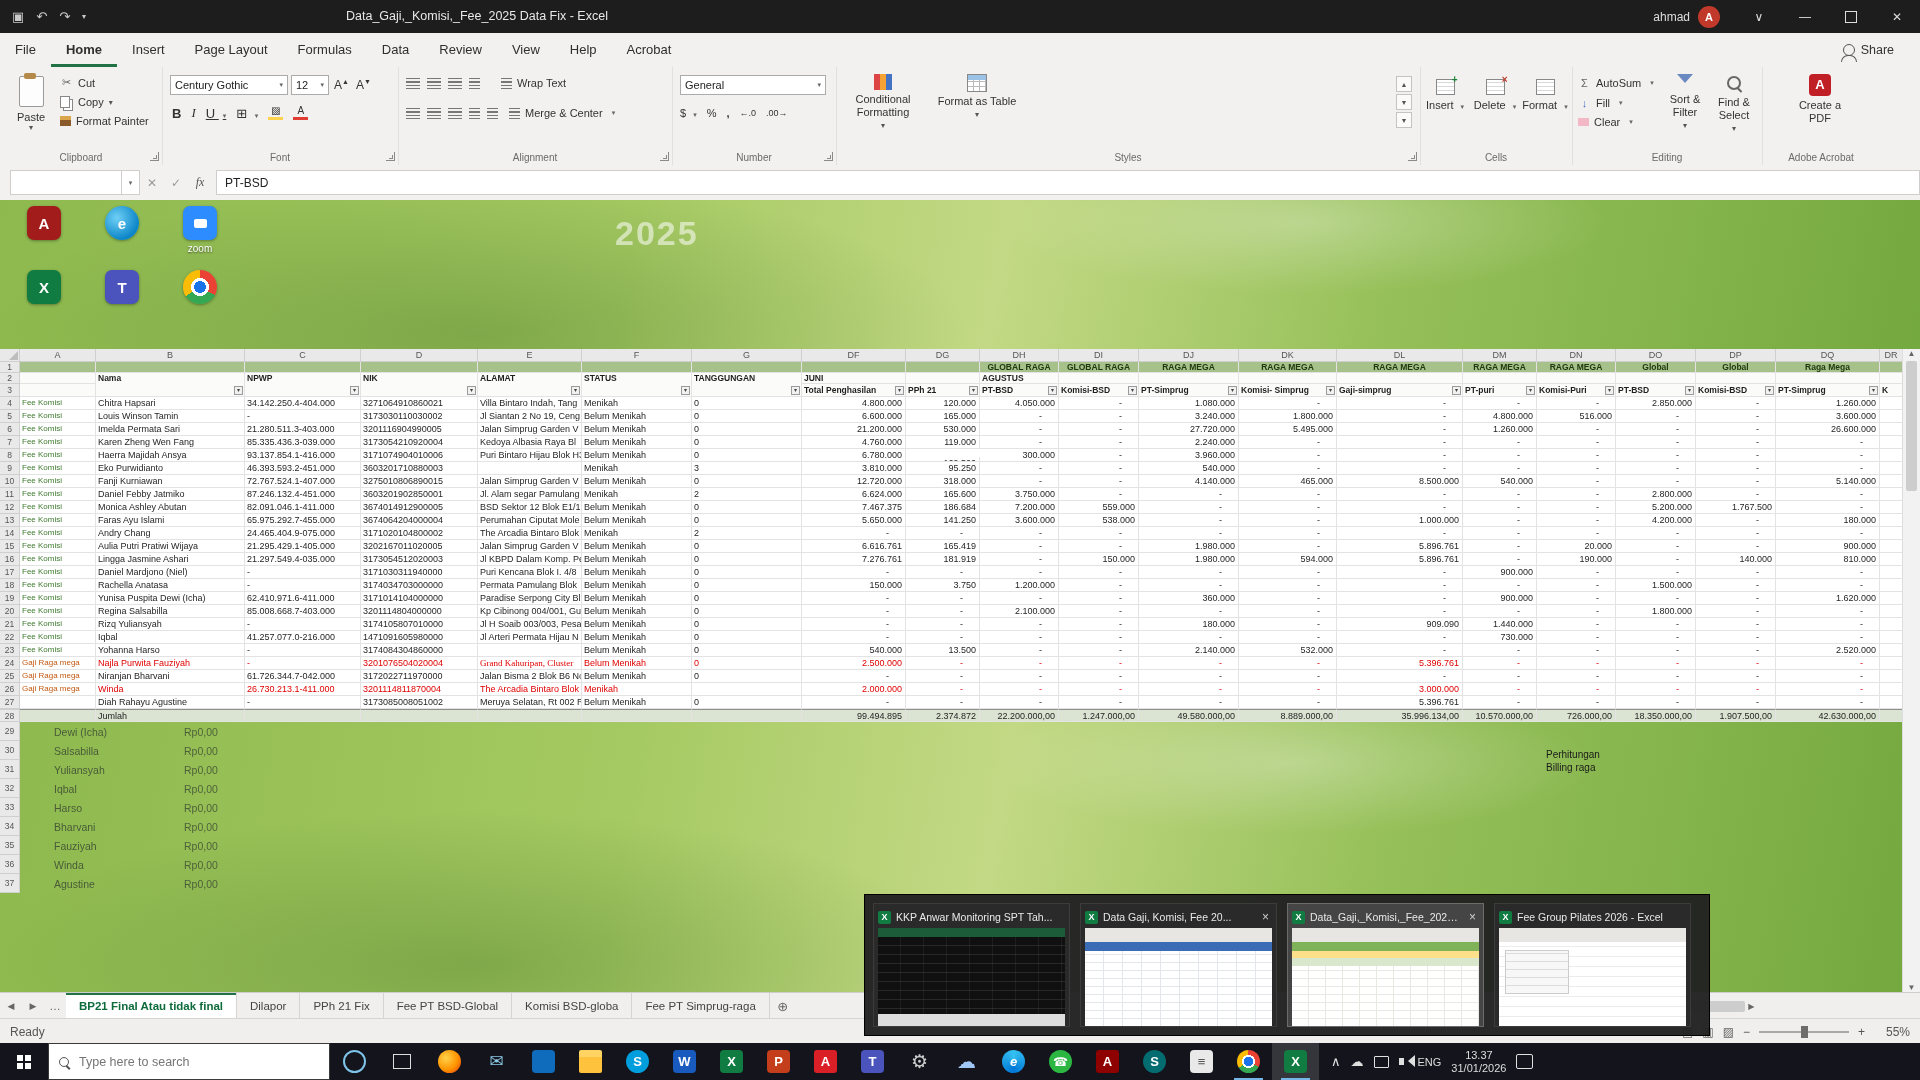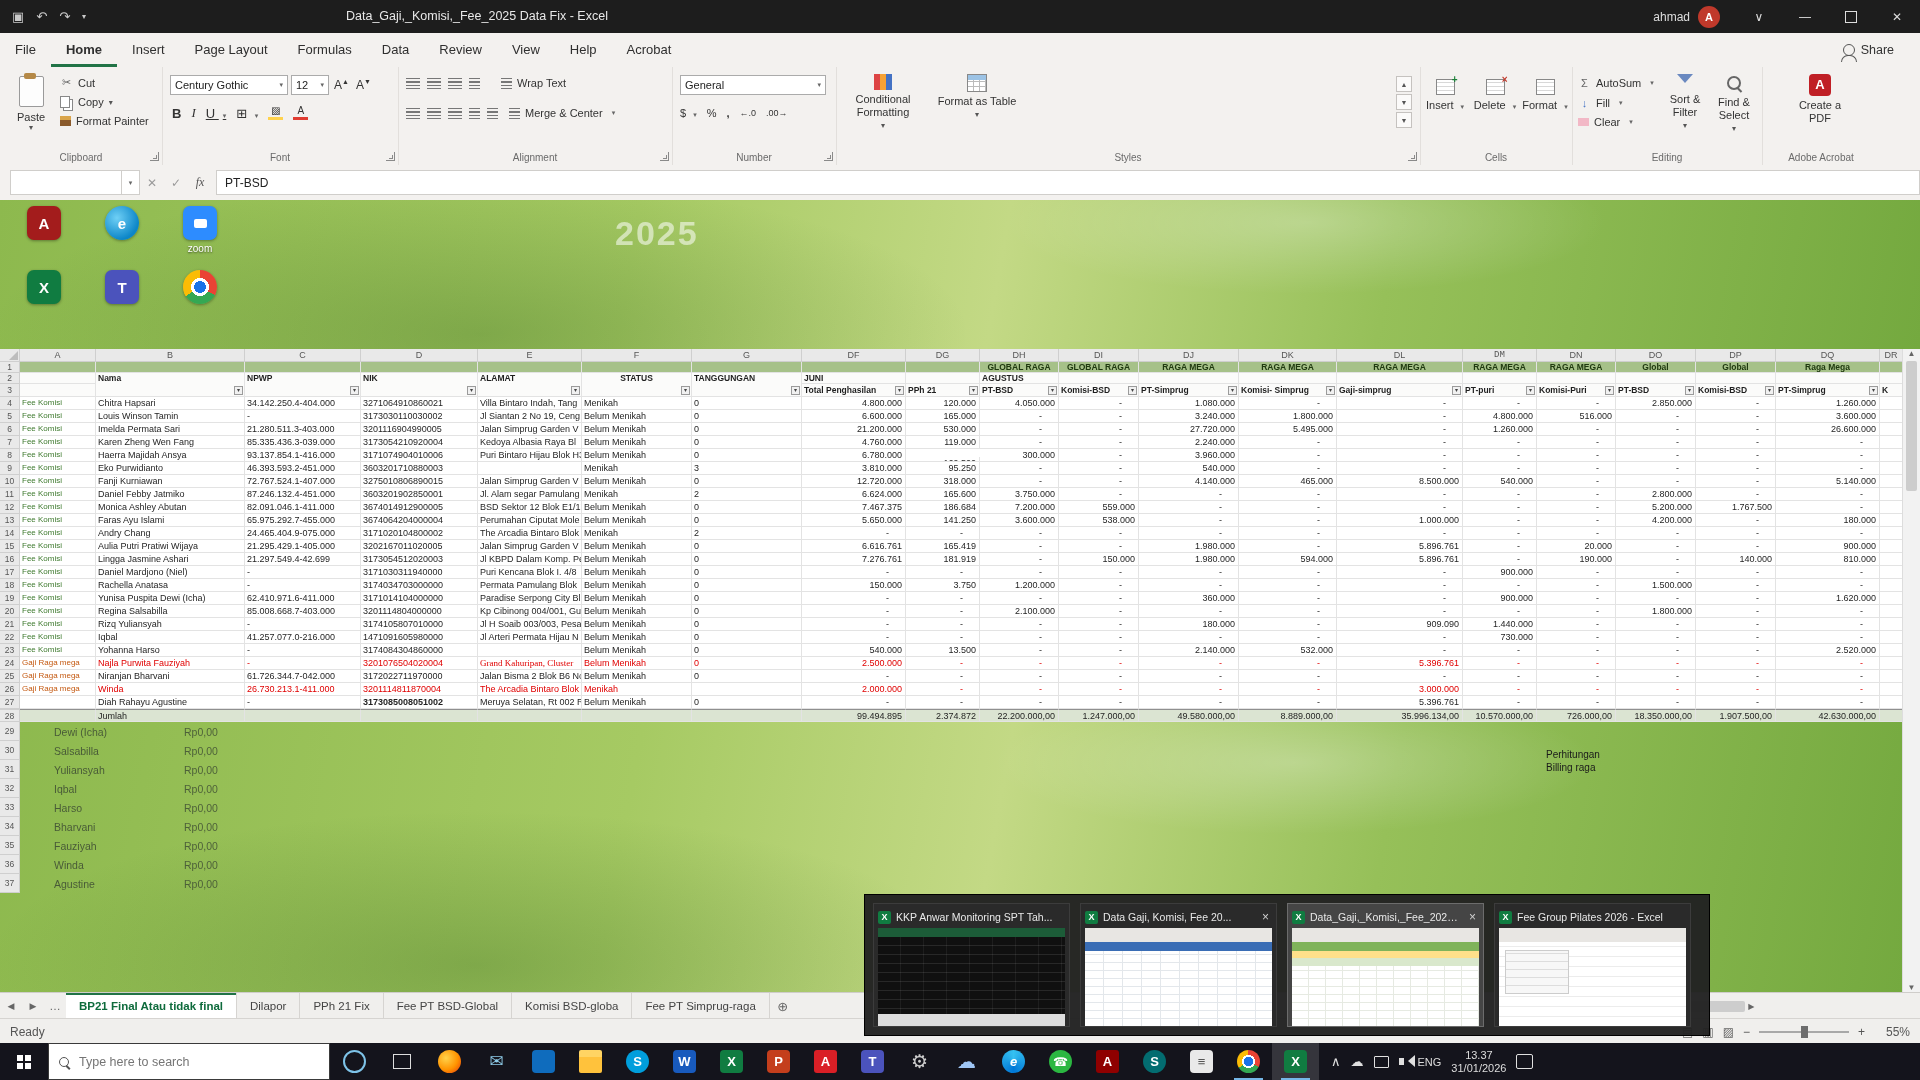--- a/index.html
+++ b/index.html
@@ -472,21 +472,21 @@
         <div class="gc ch" style="width: 104px;">E</div>
         <div class="gc ch" style="width: 110px;">F</div>
         <div class="gc ch" style="width: 110px;">G</div>
         <div class="gc ch" style="width: 104px;">DF</div>
         <div class="gc ch" style="width: 74px;">DG</div>
         <div class="gc ch" style="width: 79px;">DH</div>
         <div class="gc ch" style="width: 80px;">DI</div>
         <div class="gc ch" style="width: 100px;">DJ</div>
         <div class="gc ch" style="width: 98px;">DK</div>
         <div class="gc ch" style="width: 126px;">DL</div>
-        <div class="gc ch" style="width: 74px; font-family: Liberation Mono, monospace;">DM</div>
+        <div class="gc ch" style="width: 74px;">DM</div>
         <div class="gc ch" style="width: 79px;">DN</div>
         <div class="gc ch" style="width: 80px;">DO</div>
         <div class="gc ch" style="width: 80px;">DP</div>
         <div class="gc ch" style="width: 104px;">DQ</div>
         <div class="gc ch" style="width: 23px;">DR</div>
       </div>
       <div class="grow lh10" style="height: 11px;">
         <div class="gc rh" style="width: 20px;">1</div>
         <div class="gc g1" style="width: 76px;"></div>
         <div class="gc g1" style="width: 149px;"></div>
@@ -509,21 +509,21 @@
         <div class="gc g1" style="width: 104px;">Raga Mega</div>
         <div class="gc g1" style="width: 23px;"></div>
       </div>
       <div class="grow lh10" style="height: 11px;">
         <div class="gc rh" style="width: 20px;">2</div>
         <div class="gc h2" style="width: 76px;"></div>
         <div class="gc h2 mrg" style="width: 149px;">Nama</div>
         <div class="gc h2 mrg" style="width: 116px;">NPWP</div>
         <div class="gc h2 mrg" style="width: 117px;">NIK</div>
         <div class="gc h2 mrg" style="width: 104px;">ALAMAT</div>
-        <div class="gc h2 mrg" style="width: 110px; text-align: center;">STATUS</div>
+        <div class="gc h2 mrg" style="width: 110px;">STATUS</div>
         <div class="gc h2 mrg" style="width: 110px;">TANGGUNGAN</div>
         <div class="gc h2" style="width: 104px;">JUNI</div>
         <div class="gc h2" style="width: 74px;"></div>
         <div class="gc h2" style="width: 79px;">AGUSTUS</div>
         <div class="gc h2" style="width: 80px;"></div>
         <div class="gc h2" style="width: 100px;"></div>
         <div class="gc h2" style="width: 98px;"></div>
         <div class="gc h2" style="width: 126px;"></div>
         <div class="gc h2" style="width: 74px;"></div>
         <div class="gc h2" style="width: 79px;"></div>
@@ -840,21 +840,21 @@
         <div class="gc num" style="width: 79px;">20.000</div>
         <div class="gc num dash" style="width: 80px;">-</div>
         <div class="gc num dash" style="width: 80px;">-</div>
         <div class="gc num" style="width: 104px;">900.000</div>
         <div class="gc tx" style="width: 23px;"></div>
       </div>
       <div class="grow" style="height: 13px;">
         <div class="gc rh" style="width: 20px;">16</div>
         <div class="gc cat catg" style="width: 76px;">Fee Komisi</div>
         <div class="gc tx" style="width: 149px;">Lingga Jasmine Ashari</div>
-        <div class="gc tx" style="width: 116px;">21.297.549.4-42.699</div>
+        <div class="gc tx" style="width: 116px;">21.297.549.4-035.000</div>
         <div class="gc tx" style="width: 117px;">3173054512020003</div>
         <div class="gc tx" style="width: 104px;">Jl KBPD Dalam Komp. Pe</div>
         <div class="gc tx" style="width: 110px;">Belum Menikah</div>
         <div class="gc tx" style="width: 110px;">0</div>
         <div class="gc num" style="width: 104px;">7.276.761</div>
         <div class="gc num" style="width: 74px;">181.919</div>
         <div class="gc num dash" style="width: 79px;">-</div>
         <div class="gc num" style="width: 80px;">150.000</div>
         <div class="gc num" style="width: 100px;">1.980.000</div>
         <div class="gc num" style="width: 98px;">594.000</div>
@@ -1094,21 +1094,21 @@
         <div class="gc num dash" style="width: 80px; color: rgb(224, 0, 0);">-</div>
         <div class="gc num dash" style="width: 80px; color: rgb(224, 0, 0);">-</div>
         <div class="gc num dash" style="width: 104px; color: rgb(224, 0, 0);">-</div>
         <div class="gc tx" style="width: 23px;"></div>
       </div>
       <div class="grow" style="height: 13px;">
         <div class="gc rh" style="width: 20px;">27</div>
         <div class="gc cat" style="width: 76px;"></div>
         <div class="gc tx" style="width: 149px;">Diah Rahayu Agustine</div>
         <div class="gc tx" style="width: 116px;">-</div>
-        <div class="gc tx" style="width: 117px; font-weight: bold;">3173085008051002</div>
+        <div class="gc tx" style="width: 117px;">3173085008051002</div>
         <div class="gc tx" style="width: 104px;">Meruya Selatan, Rt 002 R</div>
         <div class="gc tx" style="width: 110px;">Belum Menikah</div>
         <div class="gc tx" style="width: 110px;">0</div>
         <div class="gc num dash" style="width: 104px;">-</div>
         <div class="gc num dash" style="width: 74px;">-</div>
         <div class="gc num dash" style="width: 79px;">-</div>
         <div class="gc num dash" style="width: 80px;">-</div>
         <div class="gc num dash" style="width: 100px;">-</div>
         <div class="gc num dash" style="width: 98px;">-</div>
         <div class="gc num" style="width: 126px;">5.396.761</div>

